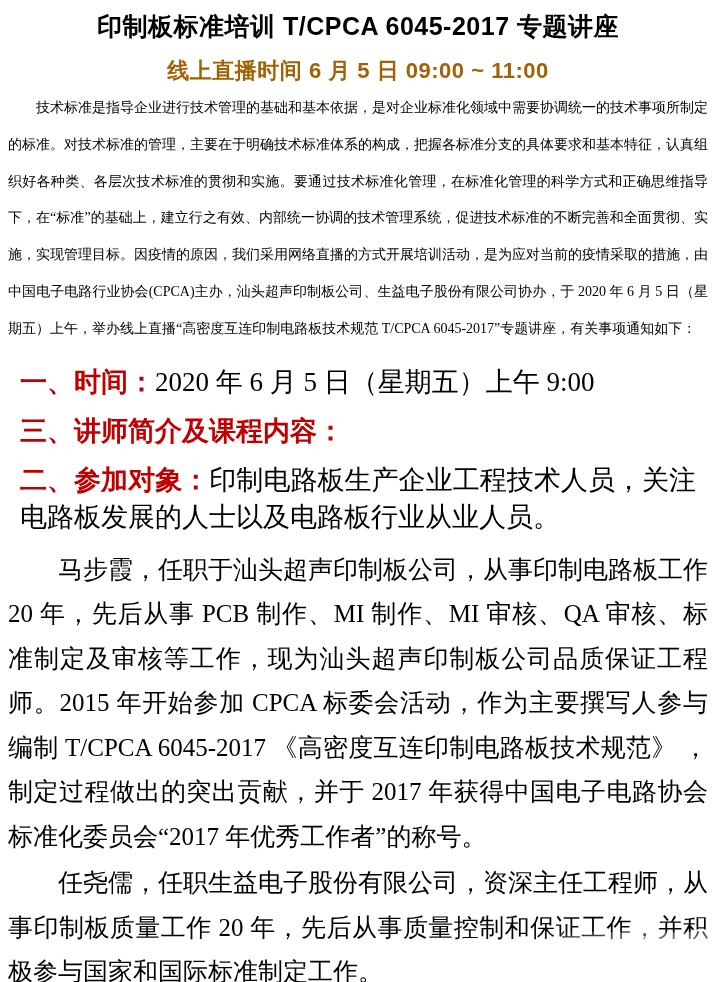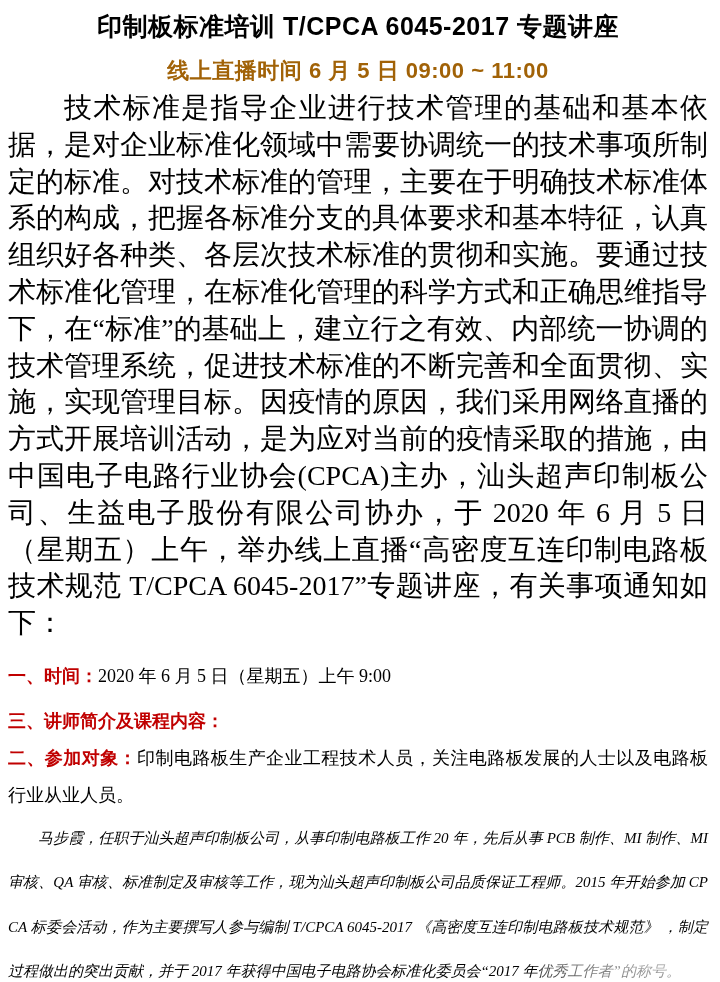--- a/index.html
+++ b/index.html
@@ -33,48 +33,47 @@
     font-weight: bold;
     font-size: 22px;
     line-height: 30px;
     text-align: center;
     margin: 12px 0 0 0;
     letter-spacing: 0.5px;
     color: #a16207;
   }
   .intro {
     margin: 4px 0 8px 0;
-    font-size: 28px;
+    font-size: 14px;
     line-height: 36.8px;
     text-align: justify;
     text-indent: 2em;
     word-break: break-all;
   }
   .section {
-    margin: 0;
-    font-size: 18px;
+    margin: 12px;
+    font-size: 27px;
     line-height: 37px;
     text-align: justify;
     word-break: break-all;
   }
   .section.first { margin-top: 16px; }
   .section.third { margin-top: 8px; }
   .lead {
     color: #c00000;
     font-weight: bold;
     font-family: "Liberation Sans", "DejaVu Sans", sans-serif;
   }
   .bio {
     margin: 2px 0 0 0;
-    font-size: 15px;
+    font-size: 25px;
     line-height: 44.5px;
     text-align: justify;
     text-indent: 2em;
     word-break: break-all;
-    font-style: italic;
   }
   .corner-fade {
     position: absolute;
     right: 0;
     bottom: 0;
     width: 180px;
     height: 50px;
     background: radial-gradient(ellipse at 70% 60%, rgba(255,255,255,0.72) 0%, rgba(255,255,255,0.45) 55%, rgba(255,255,255,0) 100%);
     pointer-events: none;
   }

